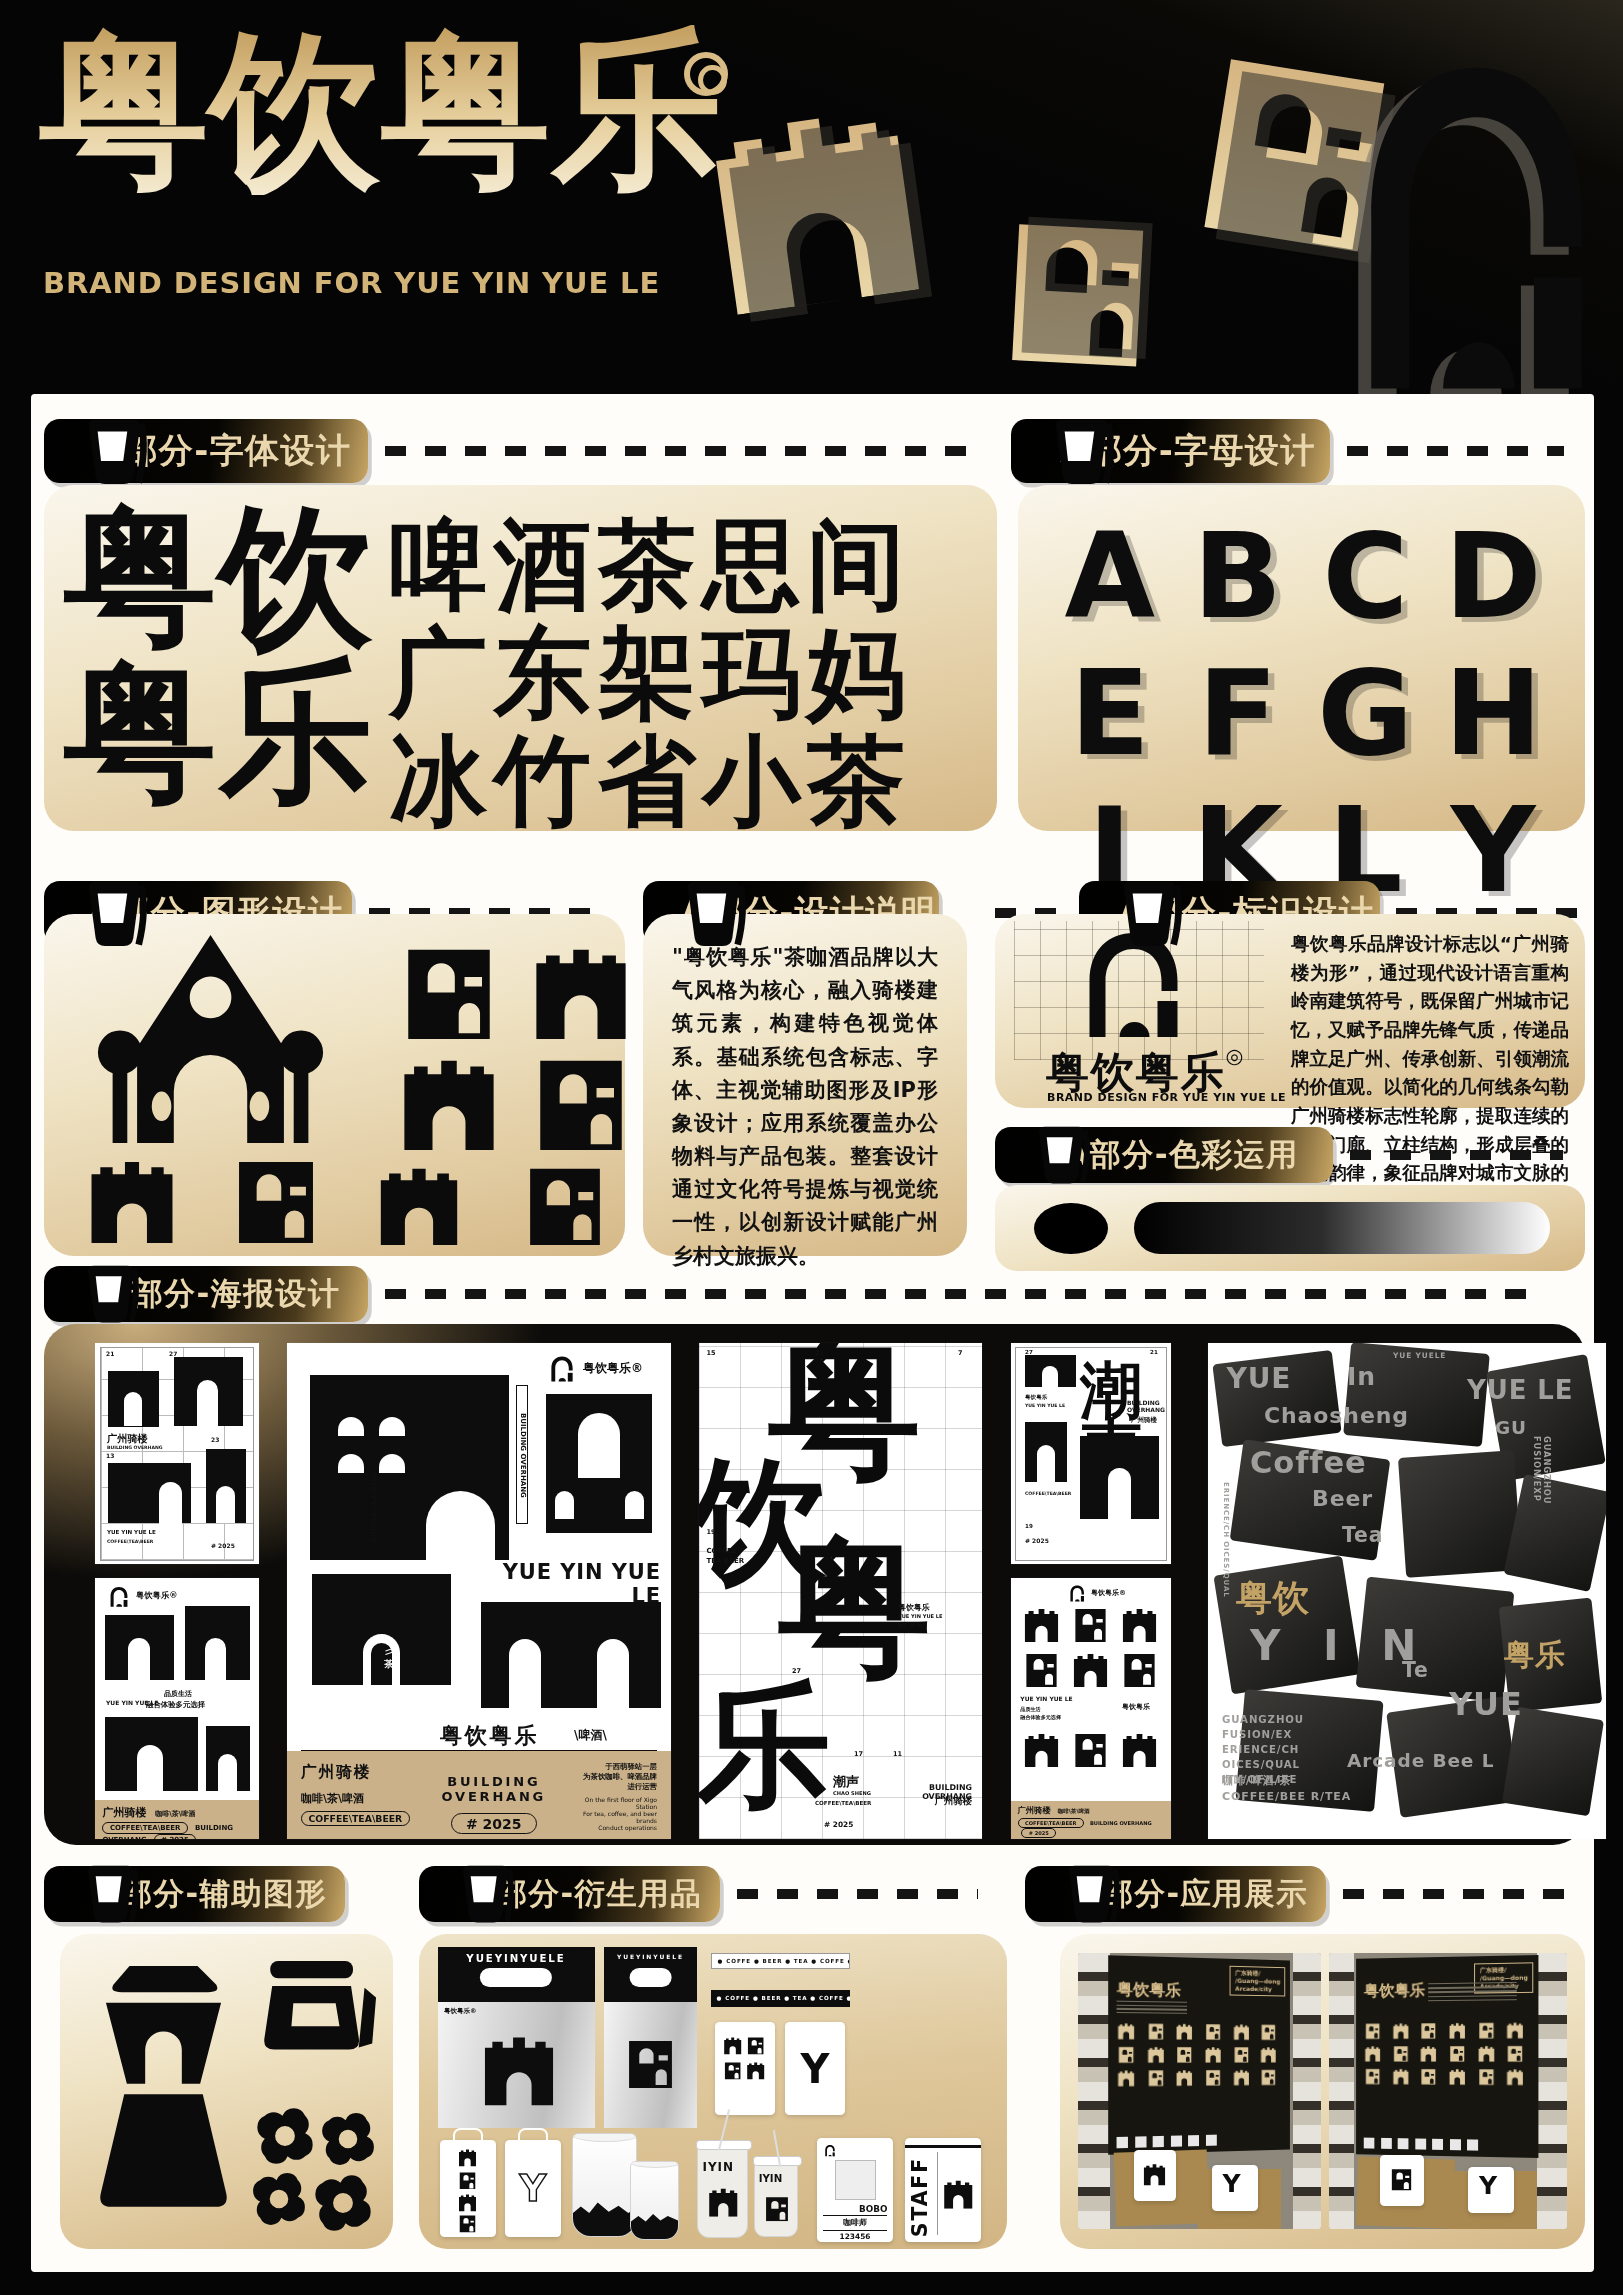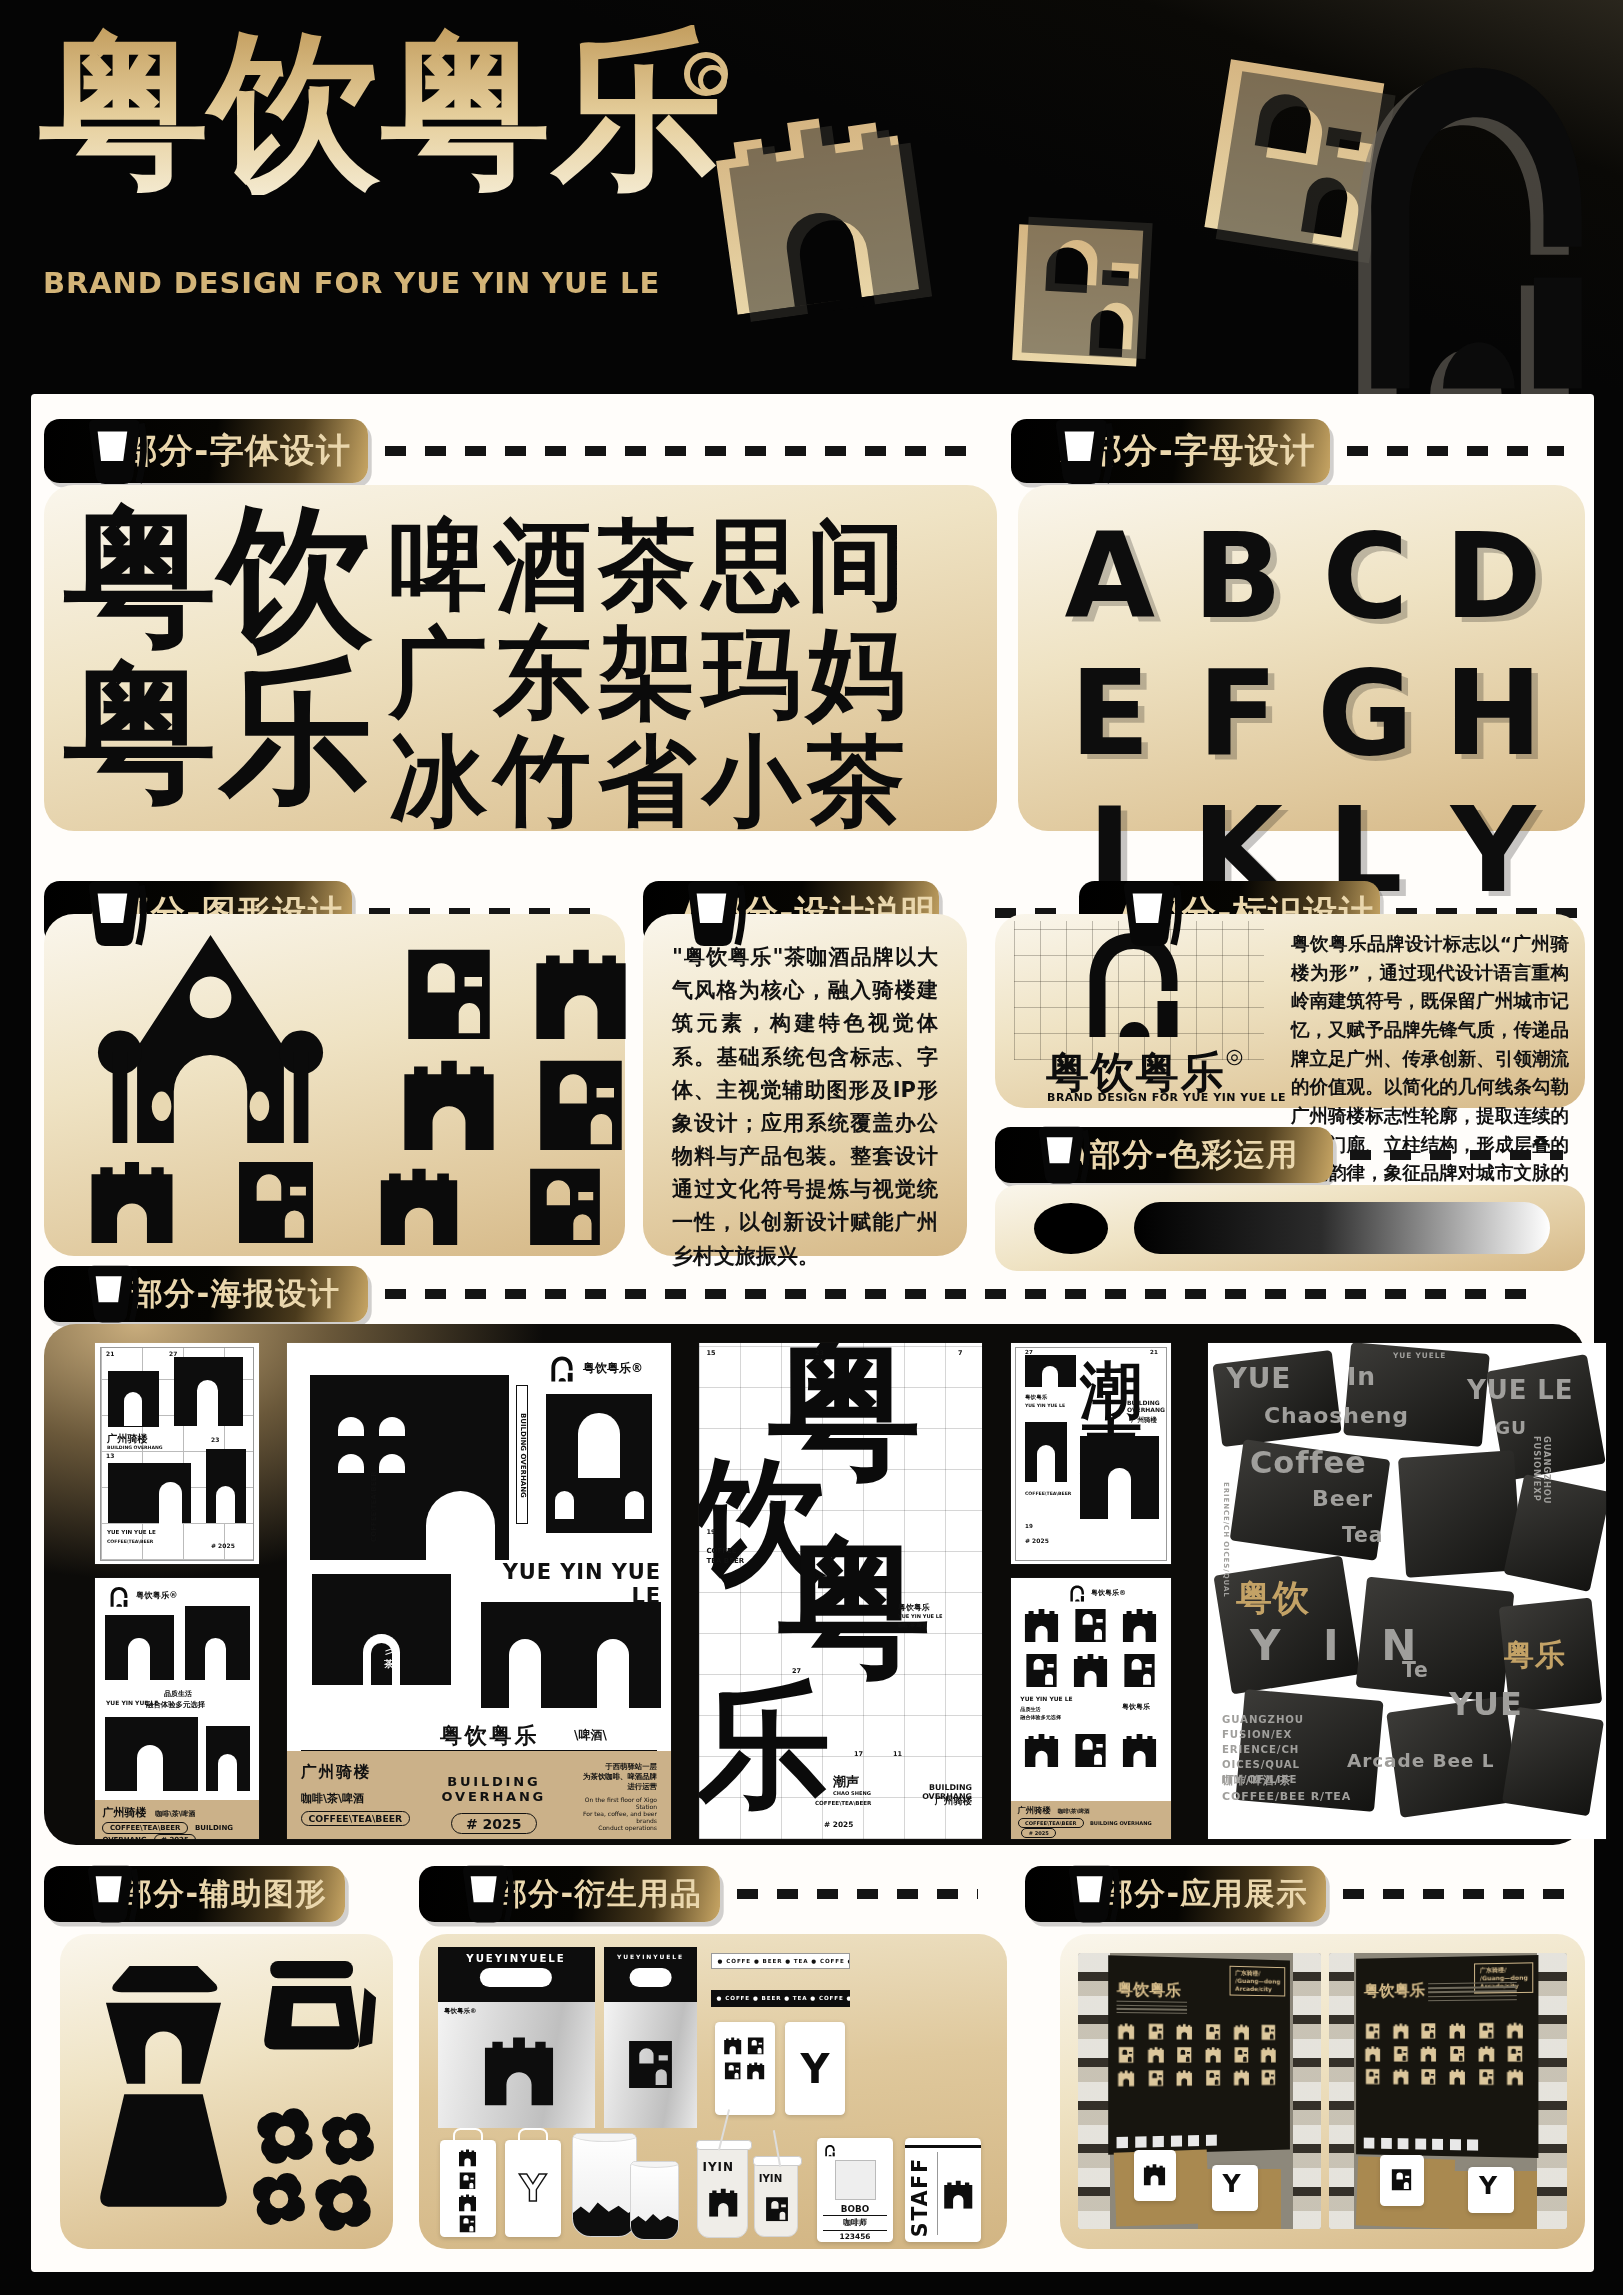--- a/index.html
+++ b/index.html
@@ -731,21 +731,21 @@
       <svg class="ab" style="left:9.3px;top:30.5px;" width="26" height="30.5" viewBox="0 0 100 100">
           <use href="#bld2" fill="#0d0d0d"></use>
         </svg>
     </div>
 
     <div class="whitecard" style="left:398px;top:204px;width:76px;height:104px;padding:5.6px;">
       <svg width="14" height="13" viewBox="0 0 120 120">
           <use href="#archlogo"></use>
         </svg>
       <div style="width:41px;height:40px;border:0.9px solid #bbb;margin:1.9px auto 3.7px;background:#eee;"></div>
-      <div style="text-align:center;font-size:8.8px;font-weight:800;color:#111;border-bottom:0.9px solid #111;padding-bottom:0.9px;">BOBO</div>
+      <div style="text-align:right;font-size:8.8px;font-weight:800;color:#111;border-bottom:0.9px solid #111;padding-bottom:0.9px;">BOBO</div>
       <div style="text-align:center;font-size:7.9px;font-weight:800;color:#111;border-bottom:0.9px solid #111;padding:1.4px 0;">咖啡师</div>
       <div style="text-align:center;font-size:7.4px;font-weight:700;color:#111;padding-top:1.4px;">123456</div>
     </div>
 
     <div class="whitecard" style="left:486px;top:204px;width:76px;height:104px;">
       <div class="ab" style="left:0;top:6.5px;width:76px;height:3.7px;background:#0d0d0d;"></div>
       <div class="ab" style="left:2.8px;top:18.5px;font-size:20.4px;font-weight:900;color:#0d0d0d;writing-mode:vertical-rl;transform:rotate(180deg);letter-spacing:1.9px;">STAFF</div>
       <svg class="ab" style="left:38px;top:37px;" width="30.5" height="37" viewBox="0 0 100 100">
           <use href="#bld1" fill="#0d0d0d"></use>
         </svg>

